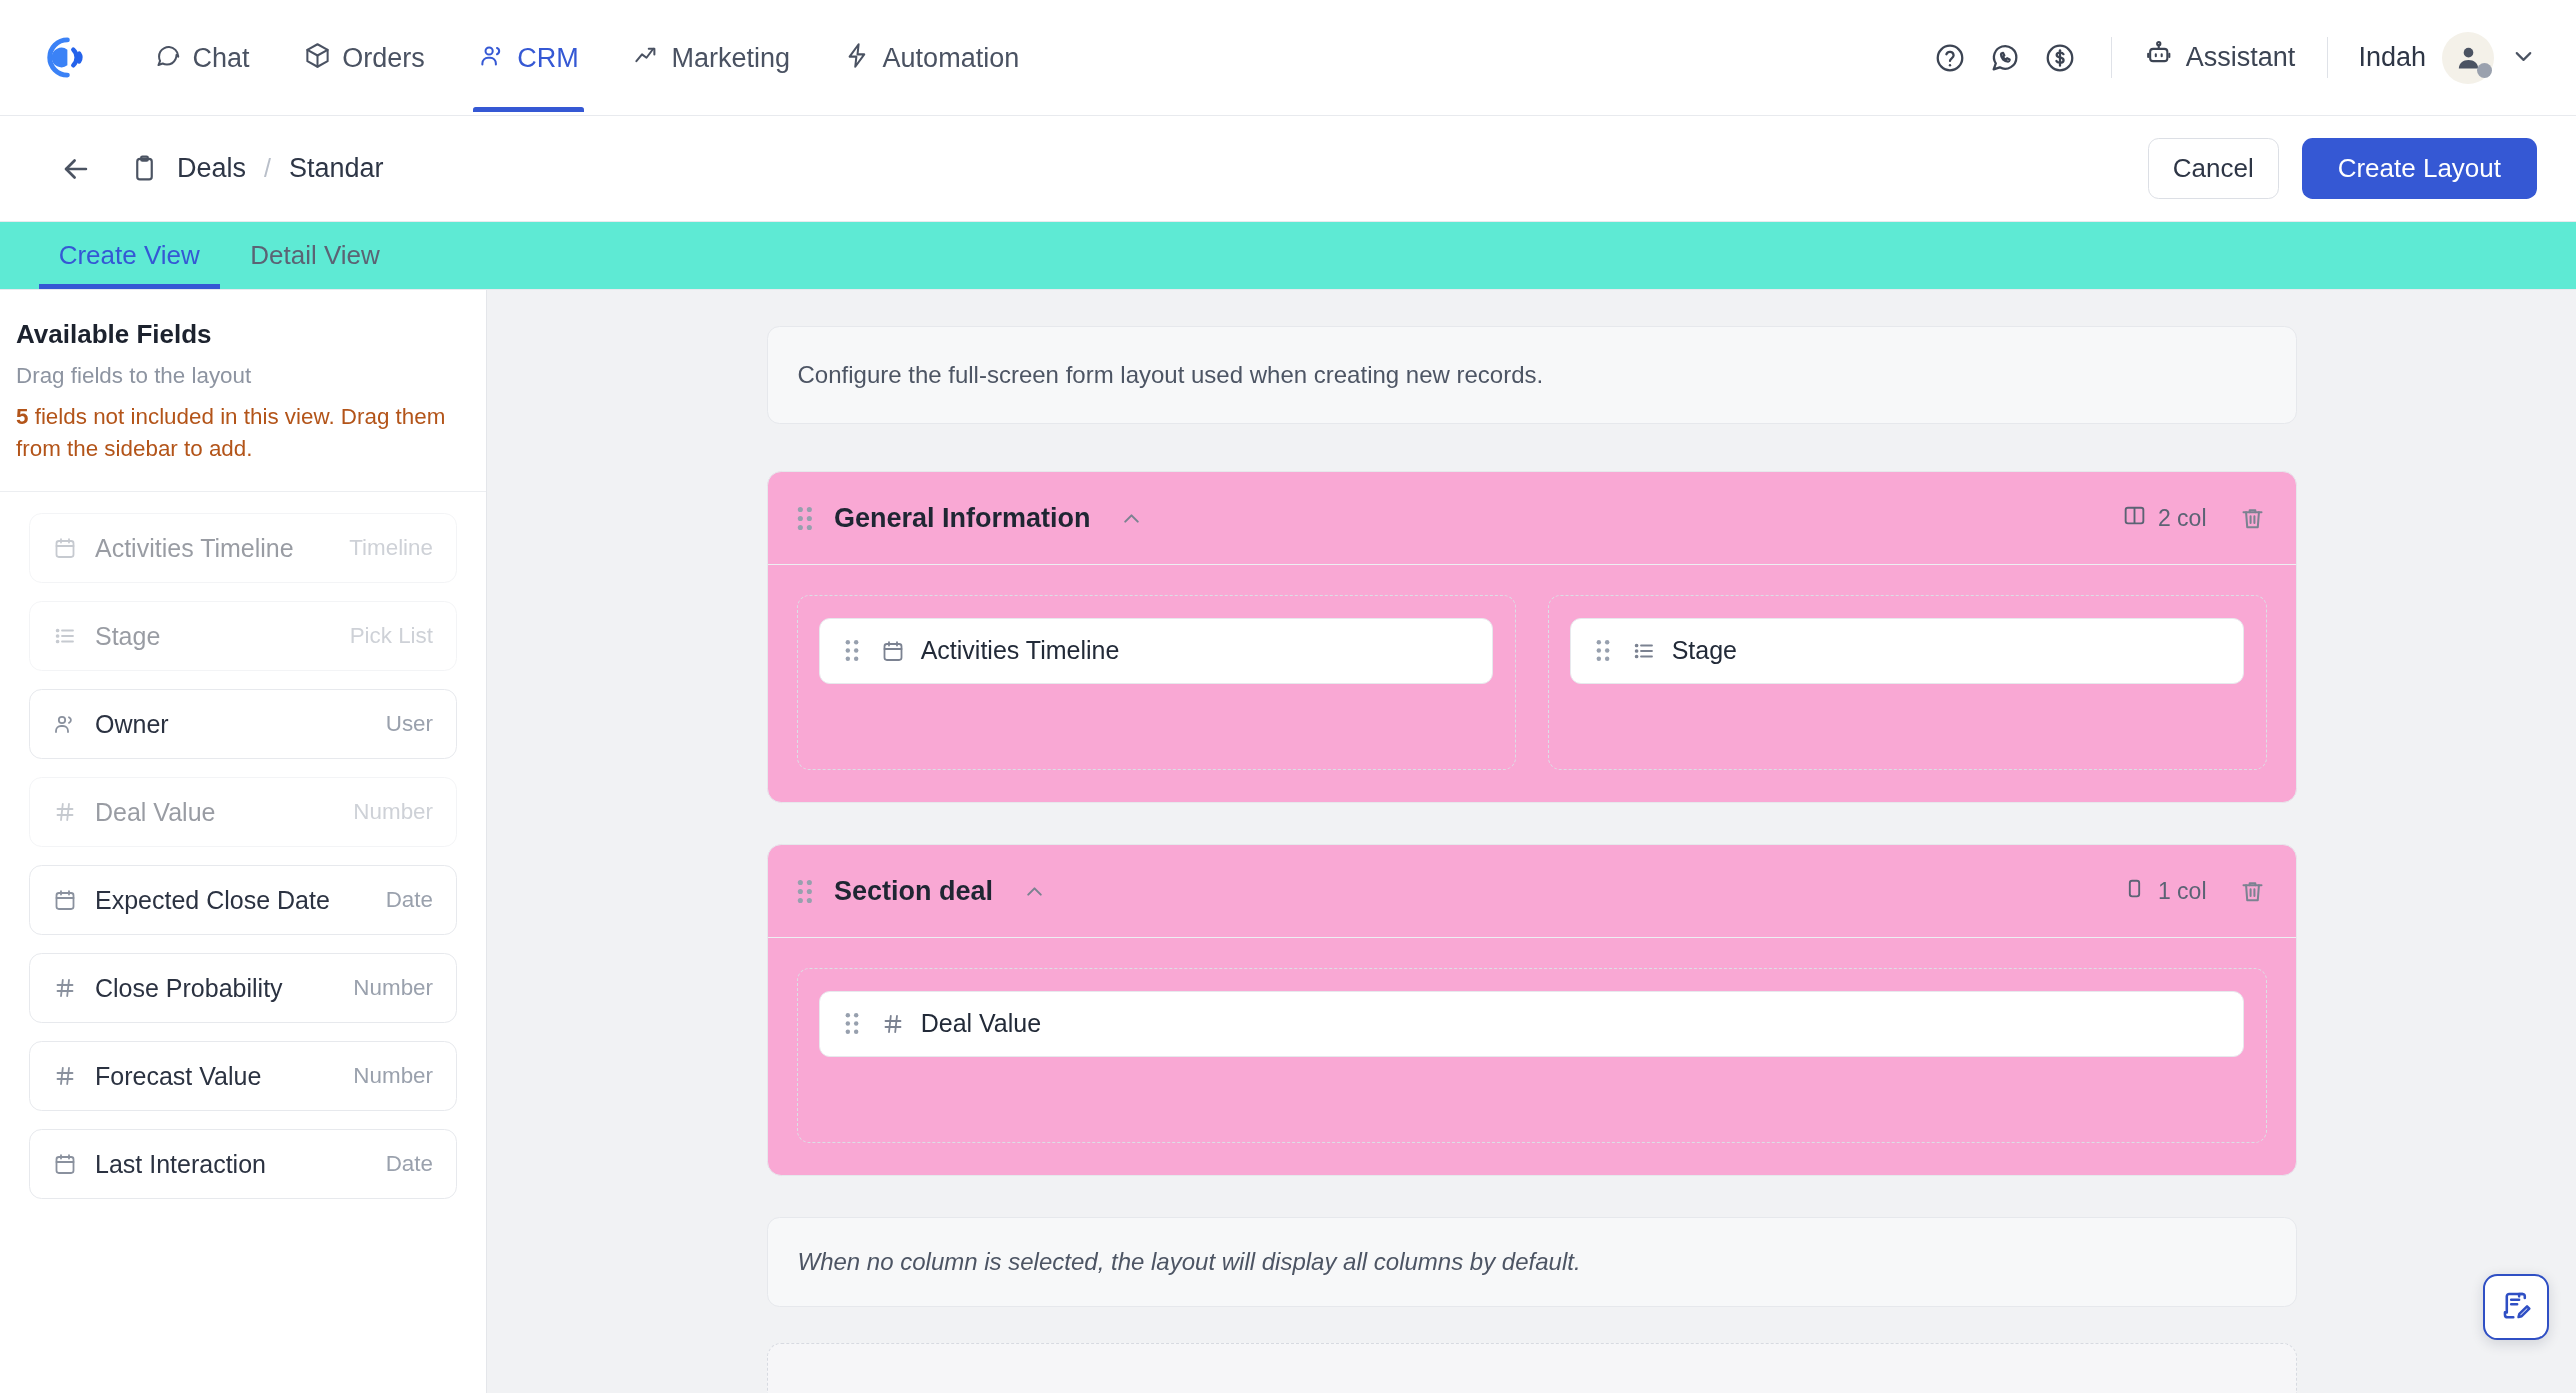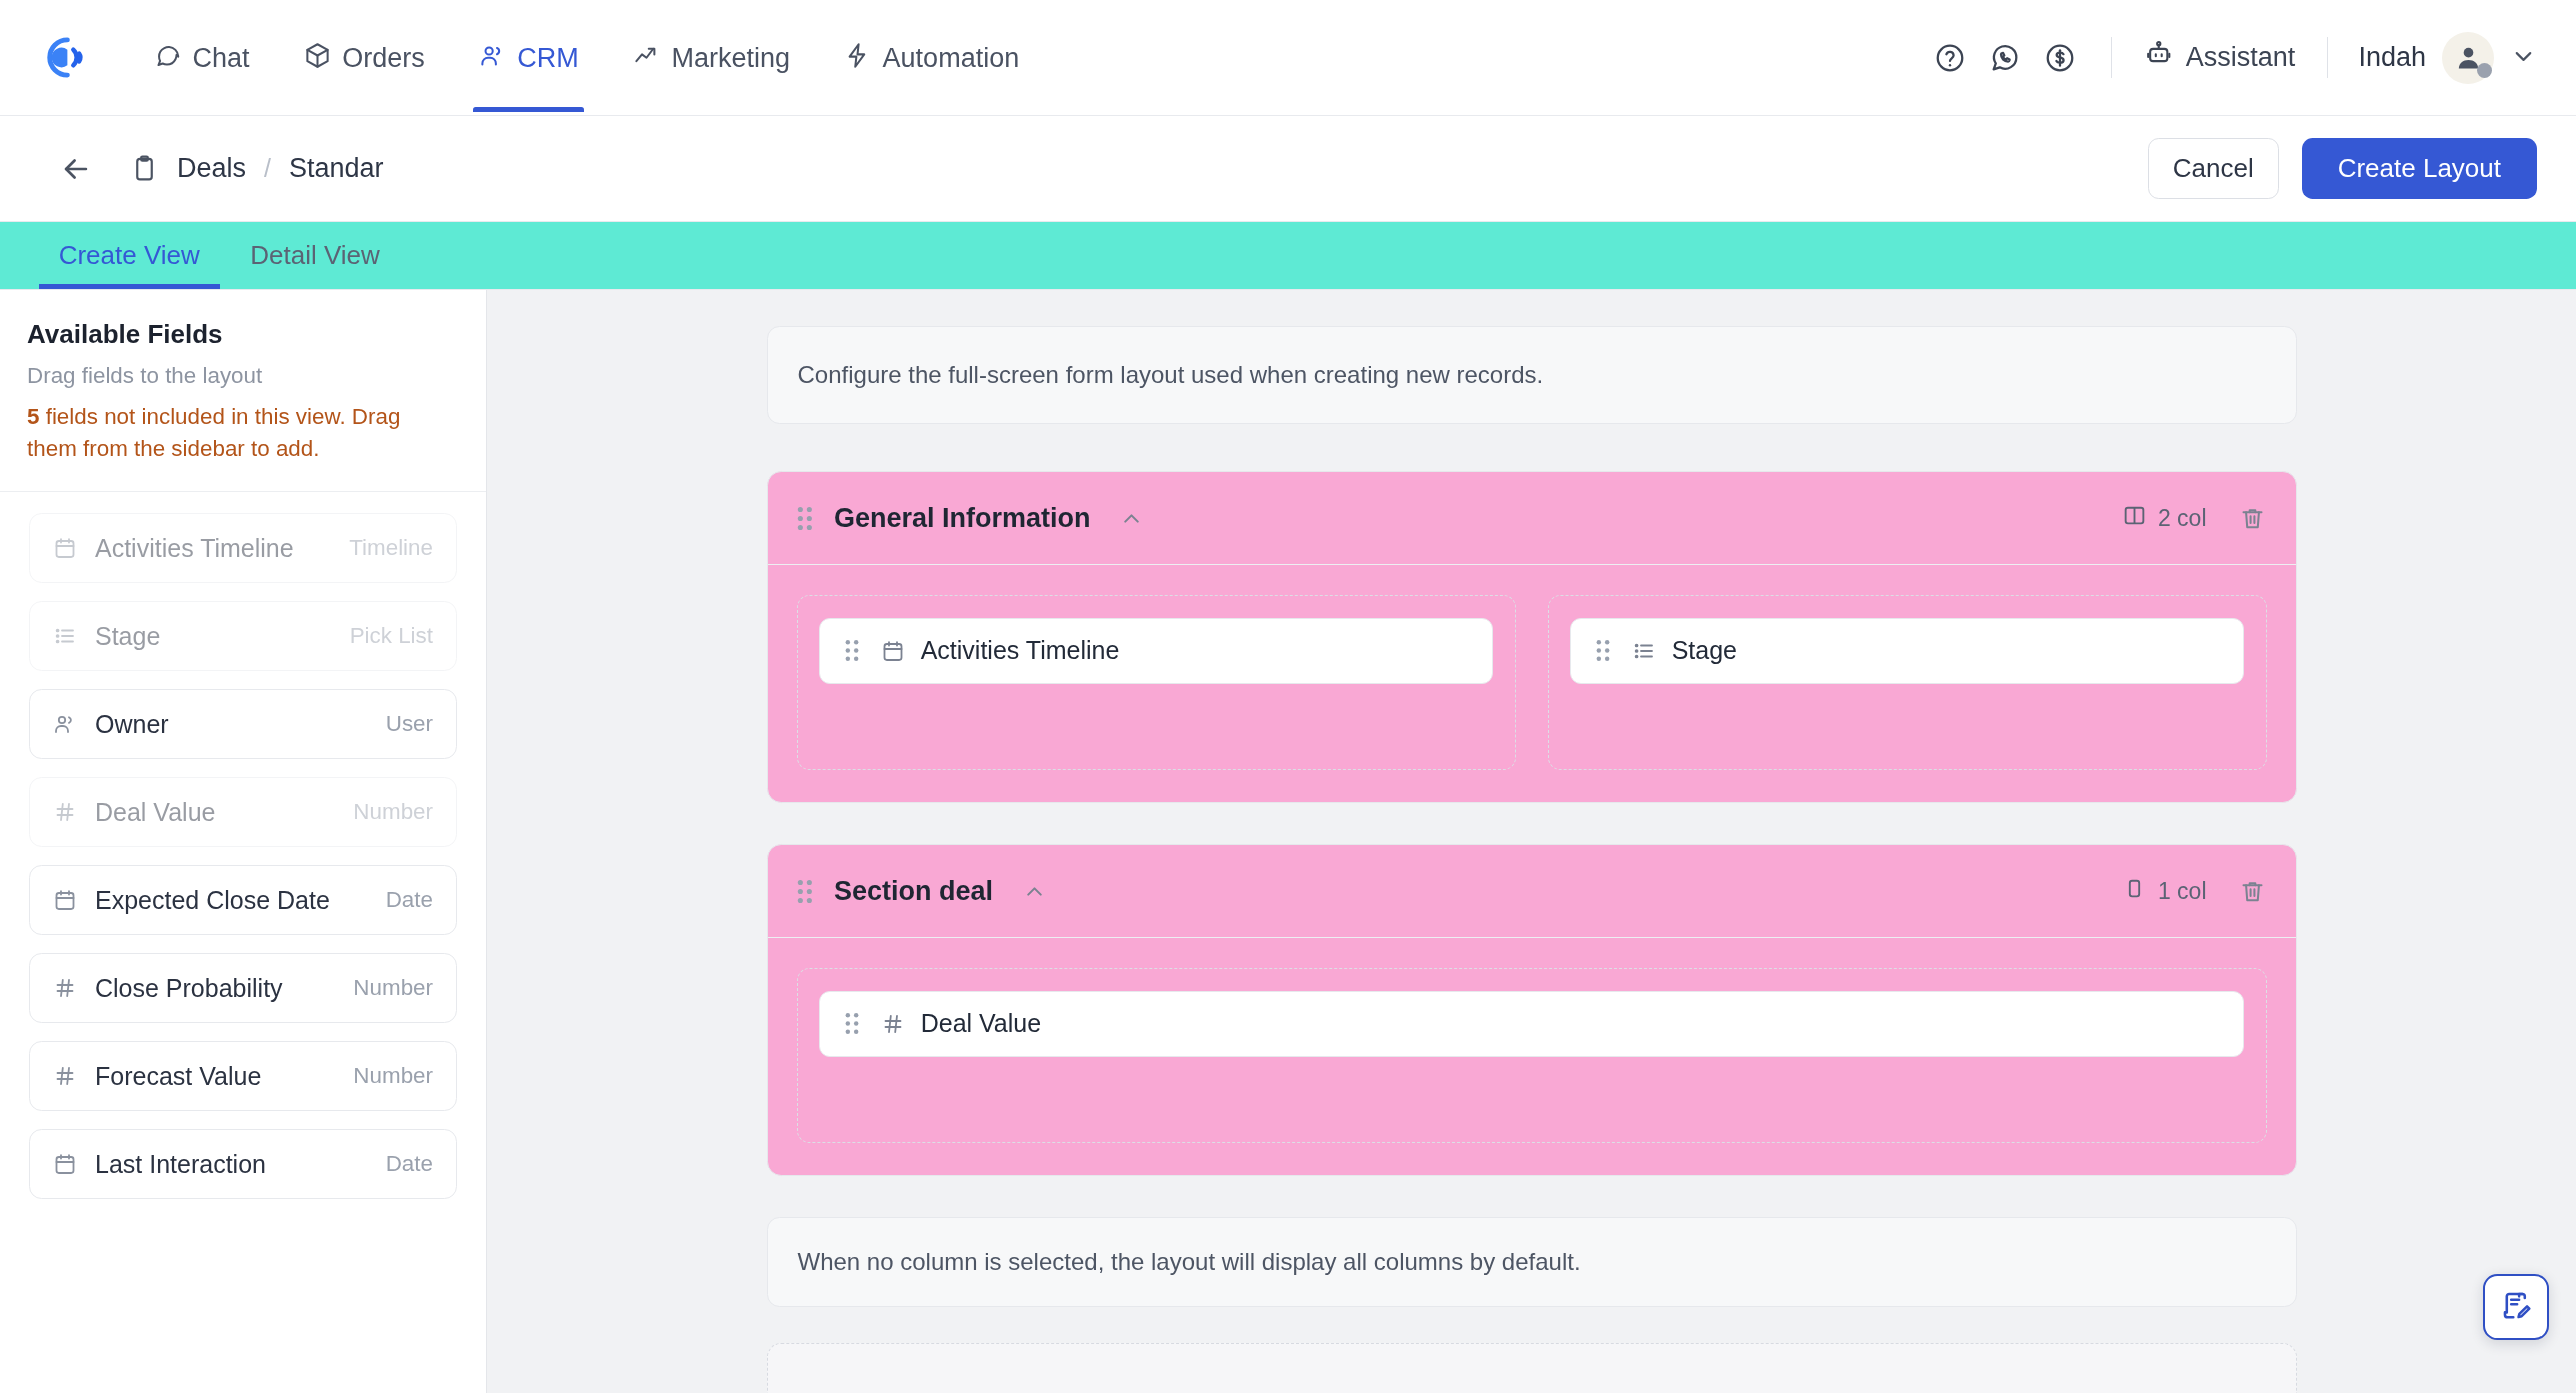--- a/index.html
+++ b/index.html
@@ -155,21 +155,21 @@
   }
 
   
   .sidebar {
     width: 487px; flex: none;
     background: #ffffff;
     border-right: 0.9px solid #e4e6ea;
     display: flex; flex-direction: column;
   }
   .sidebar-head {
-    padding: 29px 32px 25px 27px;
+    padding: 29px 32px 25px 16px;
     border-bottom: 0.9px solid #eceef1;
   }
   .sb-title { font-size: 26px; color: #1c222e; font-weight: bold; margin-bottom: 12.5px; }
   .sb-sub { font-size: 22.4px; color: #8d94a1; margin-bottom: 12.5px; }
   .sb-warn { font-size: 22.4px; color: #b35419; line-height: 1.45; }
   .sb-warn b { font-weight: bold; }
 
   .field-list { padding: 21.5px 29px; display: flex; flex-direction: column; gap: 18px; }
   .field-chip {
     height: 70px;
@@ -249,20 +249,21 @@
   .field-card .fcd-label { font-size: 25px; color: #222a38; white-space: nowrap; }
 
   .footnote {
     background: #f7f8f9;
     border: 0.9px solid #e6e8ec;
     border-radius: 12.5px;
     padding: 30px;
     font-size: 24px;
     color: #4d5564;
     margin-bottom: 36px;
+    font-style: italic;
   }
   .add-zone {
     border: 1.8px dashed #d7dae1;
     border-radius: 14.3px;
     height: 107px;
     background: rgba(255,255,255,0.35);
   }
 
   
   .fab {

